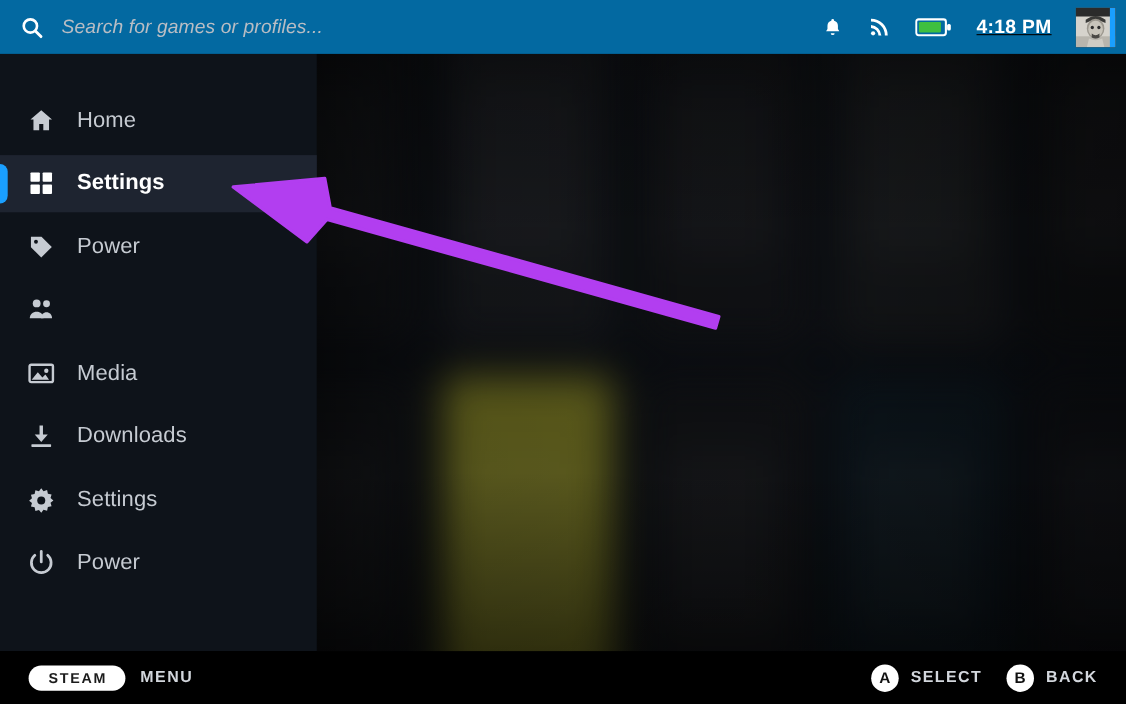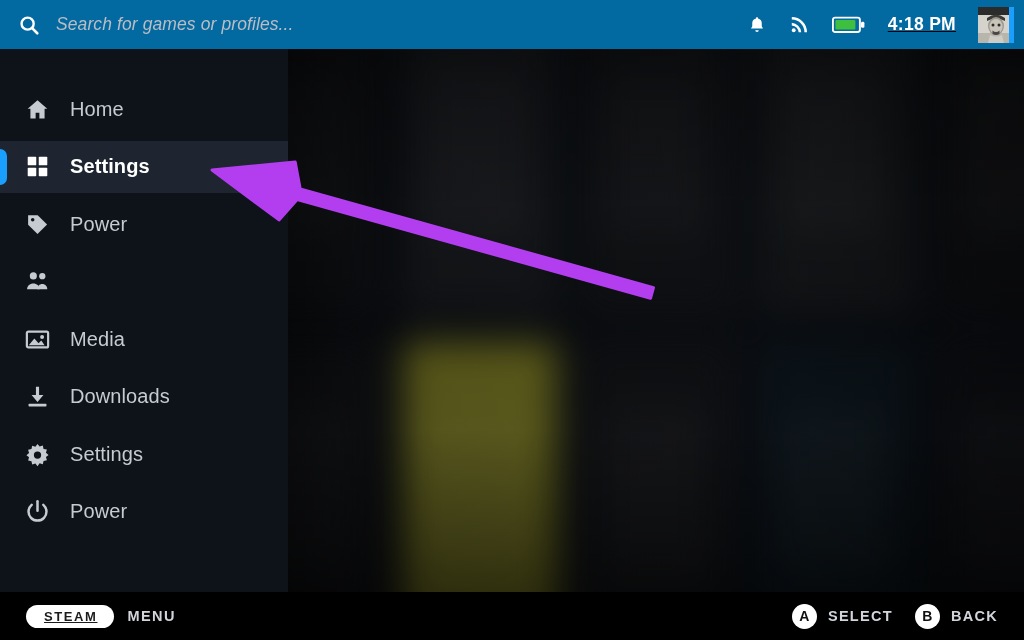--- a/index.html
+++ b/index.html
@@ -163,21 +163,20 @@
   #bottom-left { display: flex; align-items: center; gap: 14px; }
   #steam-pill {
     background: #ffffff;
     color: #1b1b1b;
     font-size: 13px;
     font-weight: 700;
     letter-spacing: 1.6px;
     padding: 5px 16px 5px 18px;
     border-radius: 14px;
     line-height: 1;
-    text-decoration: underline;
   }
   #menu-label {
     color: #d2d6dc;
     font-size: 14.5px;
     font-weight: 700;
     letter-spacing: 1.4px;
   }
   #bottom-right { display: flex; align-items: center; gap: 22px; }
   .hint { display: flex; align-items: center; gap: 11px; }
   .hint-btn {

